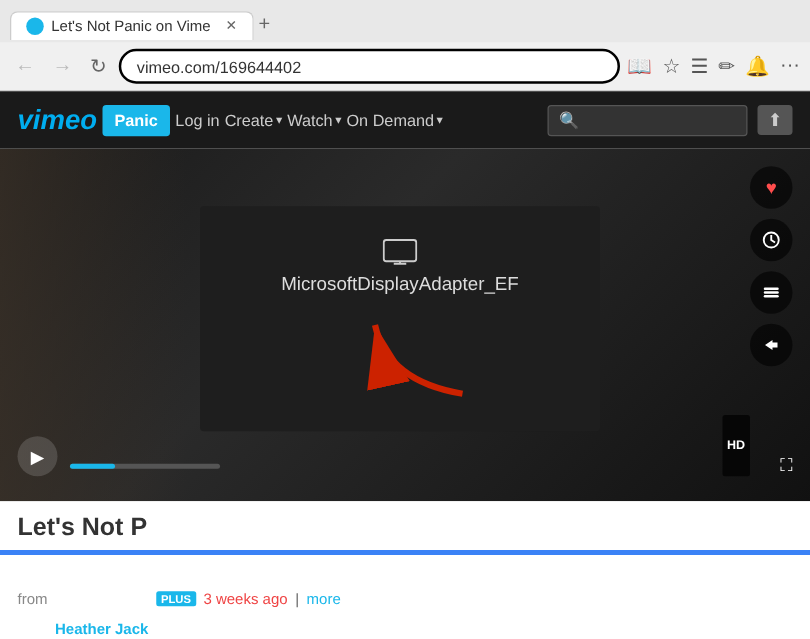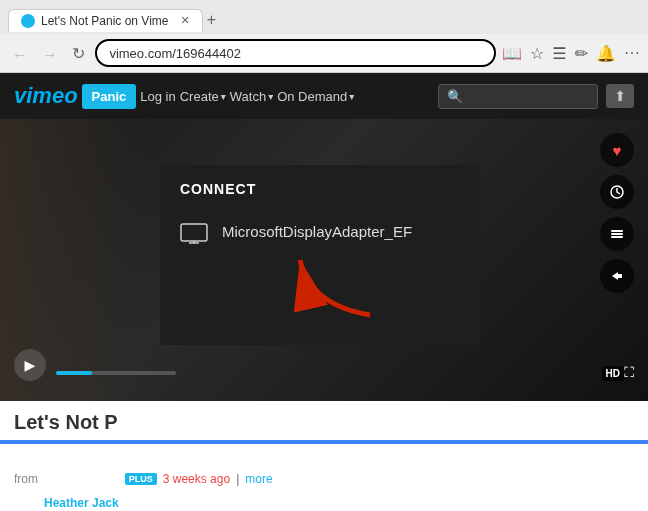--- a/index.html
+++ b/index.html
@@ -33,32 +33,32 @@
     .search-icon { color: #aaa; font-size: 13px; }
     .upload-icon { background: #555; color: #ccc; border: none; border-radius: 3px; padding: 4px 8px; font-size: 14px; cursor: pointer; }
 
     
     .video-container { position: relative; width: 100%; height: 282px; background: #1a1a1a; overflow: hidden; }
     .video-bg { width: 100%; height: 100%; background: linear-gradient(135deg, #1a1a1a 0%, #2a2a2a 40%, #111 100%); display: flex; align-items: center; justify-content: center; }
     .video-left-glow { position: absolute; left: 0; top: 0; width: 150px; height: 100%; background: linear-gradient(to right, rgba(60,50,40,0.7), transparent); }
     .play-btn { position: absolute; bottom: 20px; left: 14px; background: rgba(255,255,255,0.15); border: none; color: #fff; border-radius: 50%; width: 32px; height: 32px; font-size: 14px; cursor: pointer; display: flex; align-items: center; justify-content: center; }
     .progress-bar { position: absolute; bottom: 26px; left: 56px; width: 120px; height: 4px; background: #555; border-radius: 2px; }
     .progress-fill { height: 100%; width: 30%; background: #1ab7ea; border-radius: 2px; }
-    .hd-badge { position: absolute; bottom: 20px; right: 24px; background: rgba(0,0,0,0.7); color: #fff; font-size: 10px; font-weight: bold; padding: 2px 4px; border-radius: 2px; }
+    .hd-badge { position: absolute; bottom: 20px; right: 48px; background: rgba(0,0,0,0.7); color: #fff; font-size: 10px; font-weight: bold; padding: 19px 4px; border-radius: 2px; }
     .fullscreen-btn { position: absolute; bottom: 18px; right: 14px; color: #fff; font-size: 14px; cursor: pointer; }
 
     
     .video-right-icons { position: absolute; right: 14px; top: 14px; display: flex; flex-direction: column; gap: 8px; }
     .right-icon-btn { background: rgba(0,0,0,0.6); border: none; color: #fff; width: 34px; height: 34px; border-radius: 50%; font-size: 15px; cursor: pointer; display: flex; align-items: center; justify-content: center; }
     .right-icon-btn.heart { color: #ff4d4d; }
 
     
     .connect-dropdown { position: absolute; left: 160px; top: 46px; background: #1e1e1e; width: 320px; min-height: 180px; z-index: 100; padding: 16px 20px; border-radius: 3px; }
     .connect-title { color: #fff; font-size: 14px; font-weight: bold; letter-spacing: 1px; margin-bottom: 16px; }
-    .connect-device { display: flex; align-items: flex-start; gap: 14px; padding: 10px 0; }
+    .connect-device { display: flex; align-items: center; padding: 10px 0; flex-direction: column; }
     .monitor-icon { color: #ccc; font-size: 22px; }
     .device-name { color: #ddd; font-size: 15px; }
 
     
     .video-info { padding: 10px 14px 6px; border-bottom: 4px solid #3b82f6; }
     .video-title { font-size: 20px; font-weight: bold; color: #333; }
 
     
     .author-row { display: flex; align-items: center; padding: 4px 14px; font-size: 12px; color: #666; gap: 6px; }
     .from-text { color: #888; }
@@ -152,21 +152,20 @@
         </svg>
     </button>
     <button class="right-icon-btn">
       <svg width="16" height="16" viewBox="0 0 16 16" fill="none">
           <path d="M3 8 L9 4 L9 6 L13 6 L13 10 L9 10 L9 12 Z" fill="white"></path>
         </svg>
     </button>
   </div>
 
   <div class="connect-dropdown">
-    <div class="connect-title">CONNECT</div>
     <div class="connect-device">
       <span class="monitor-icon">
         <svg width="28" height="22" viewBox="0 0 28 22" fill="none">
           <rect x="1" y="1" width="26" height="17" rx="2" stroke="#ccc" stroke-width="1.5" fill="none"></rect>
           <path d="M9 20 H19" stroke="#ccc" stroke-width="1.5"></path>
           <path d="M14 18 V20" stroke="#ccc" stroke-width="1.5"></path>
         </svg>
       </span>
       <span class="device-name">MicrosoftDisplayAdapter_EF</span>
     </div>

